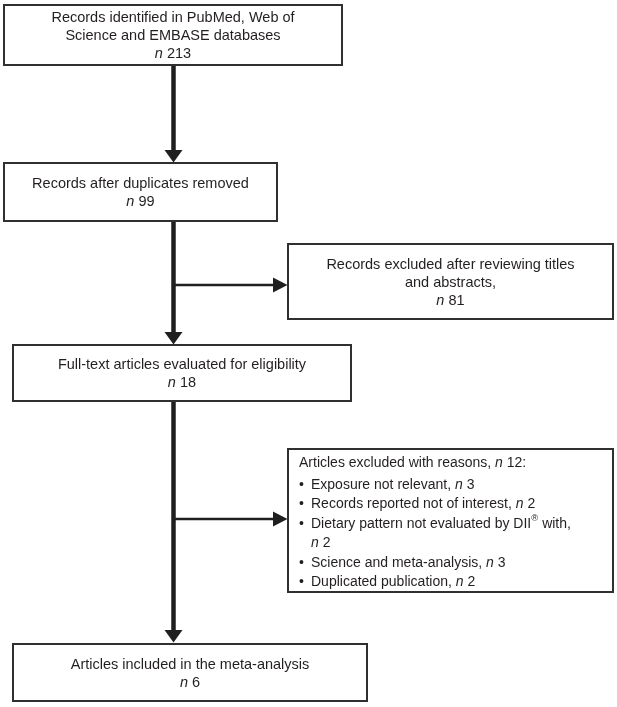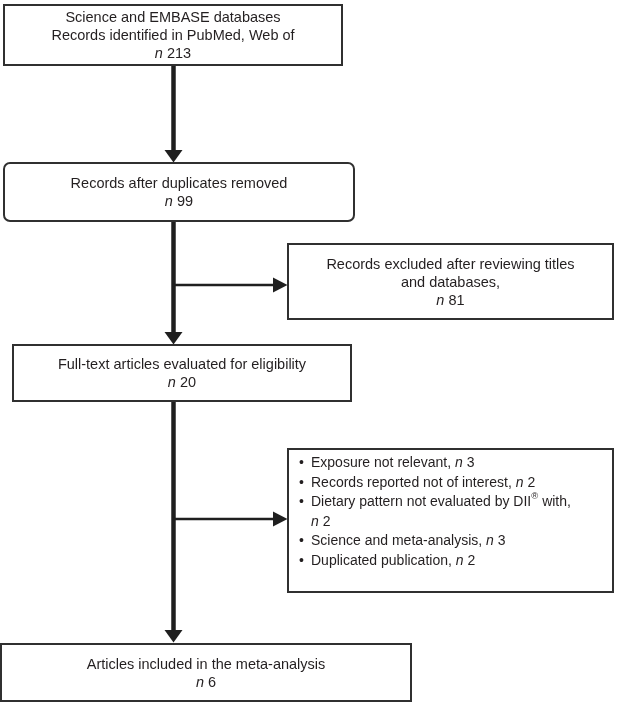--- a/index.html
+++ b/index.html
@@ -76,42 +76,43 @@
       <line x1="173.5" y1="402" x2="173.5" y2="631" stroke-width="4.5"></line>
       <polygon points="164.5,630 182.5,630 173.5,642.5" stroke="none"></polygon>
     </g>
     <g stroke="#1f1f1f" fill="#1f1f1f">
       <line x1="172" y1="519" x2="274" y2="519" stroke-width="2.6"></line>
       <polygon points="273,511.5 273,526.5 287.5,519" stroke="none"></polygon>
     </g>
   </svg>
 
   <div class="box centered" style="left:3px; top:4px; width:340px; height:62px;">
+    <div>Records identified in PubMed, Web of</div>
     <div>Science and EMBASE databases</div>
-    <div>Records identified in PubMed, Web of</div>
     <div><span class="nlab">n</span><span class="nval">213</span></div>
   </div>
 
-  <div class="box centered" style="left:3px; top:162px; width:352px; height:60px;border-radius:7px;">
+  <div class="box centered" style="left:3px; top:162px; width:275px; height:60px;">
     <div>Records after duplicates removed</div>
     <div><span class="nlab">n</span><span class="nval">99</span></div>
   </div>
 
   <div class="box centered" style="left:287px; top:243px; width:327px; height:77px;">
     <div>Records excluded after reviewing titles</div>
-    <div>and databases,</div>
+    <div>and abstracts,</div>
     <div><span class="nlab">n</span><span class="nval">81</span></div>
   </div>
 
   <div class="box centered" style="left:12px; top:344px; width:340px; height:58px;">
     <div>Full-text articles evaluated for eligibility</div>
-    <div><span class="nlab">n</span><span class="nval">20</span></div>
+    <div><span class="nlab">n</span><span class="nval">18</span></div>
   </div>
 
   <div class="box reasons" style="left:287px; top:448px; width:327px; height:145px;">
+    <div class="header"><span>Articles excluded with reasons,</span> <span class="nlab">n</span><span class="nval">12:</span></div>
 
     <div class="bullet-line">
       <span class="marker">•</span>
       <span class="bt"><span>Exposure not relevant,</span> <span class="nlab">n</span><span class="nval">3</span></span>
     </div>
 
     <div class="bullet-line">
       <span class="marker">•</span>
       <span class="bt"><span>Records reported not of interest,</span> <span class="nlab">n</span><span class="nval">2</span></span>
     </div>
@@ -125,18 +126,18 @@
       <span class="marker">•</span>
       <span class="bt"><span>Science and meta-analysis,</span> <span class="nlab">n</span><span class="nval">3</span></span>
     </div>
 
     <div class="bullet-line">
       <span class="marker">•</span>
       <span class="bt"><span>Duplicated publication,</span> <span class="nlab">n</span><span class="nval">2</span></span>
     </div>
   </div>
 
-  <div class="box centered" style="left:0; top:643px; width:412px; height:59px;">
+  <div class="box centered" style="left:12px; top:643px; width:356px; height:59px;">
     <div>Articles included in the meta-analysis</div>
     <div><span class="nlab">n</span><span class="nval">6</span></div>
   </div>
 
 </div>
 
 </body></html>

